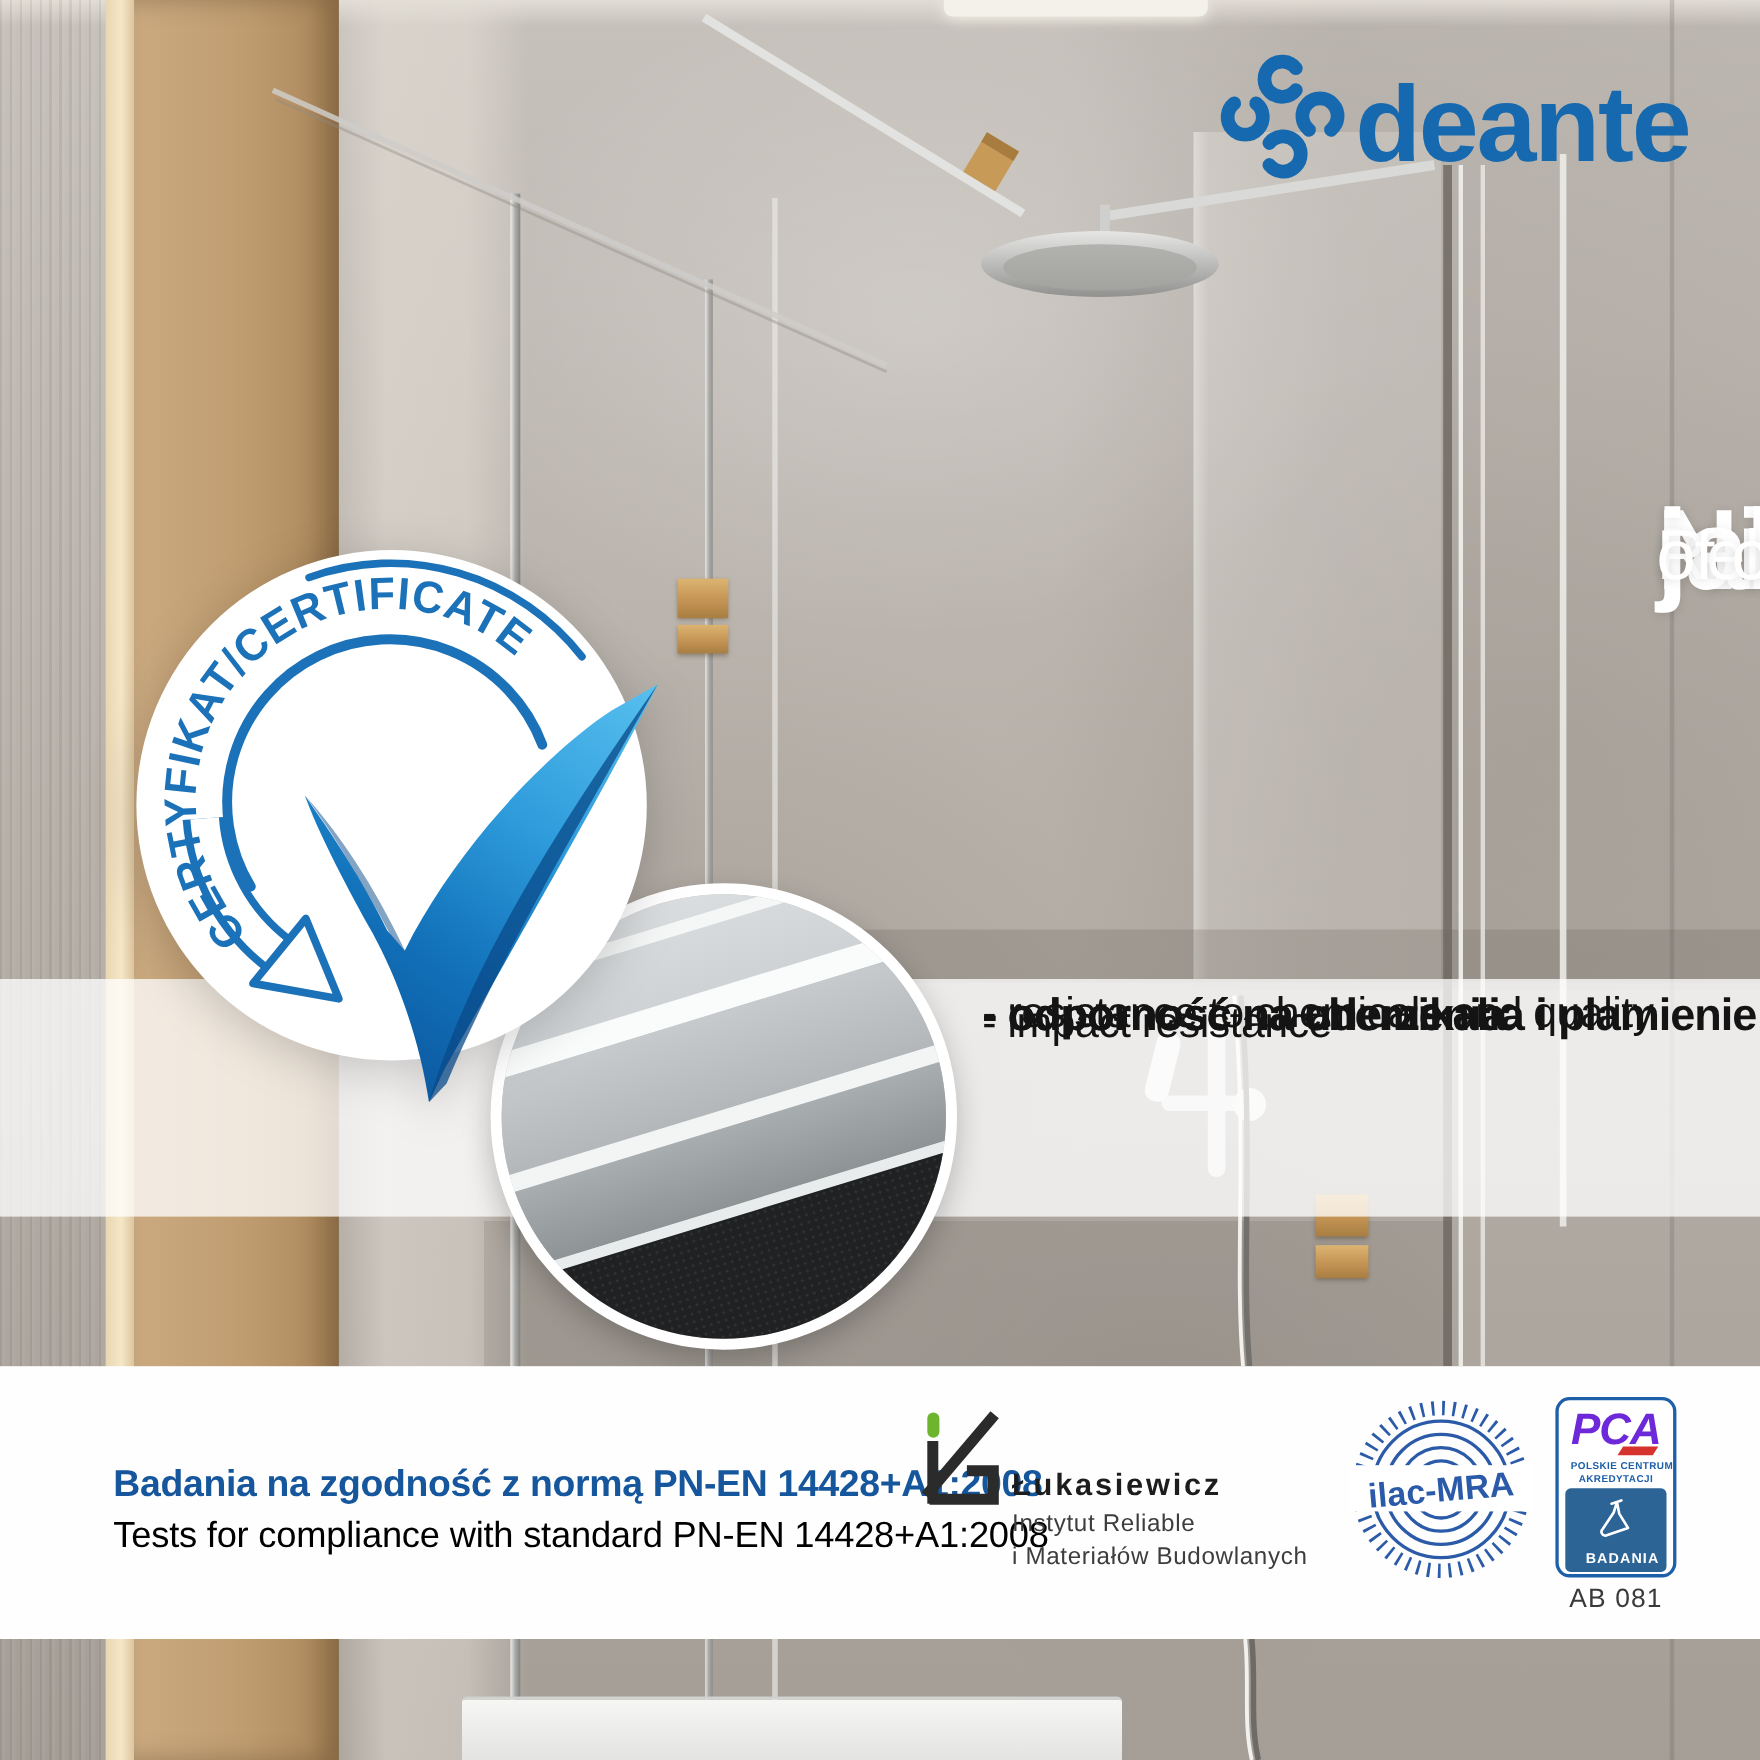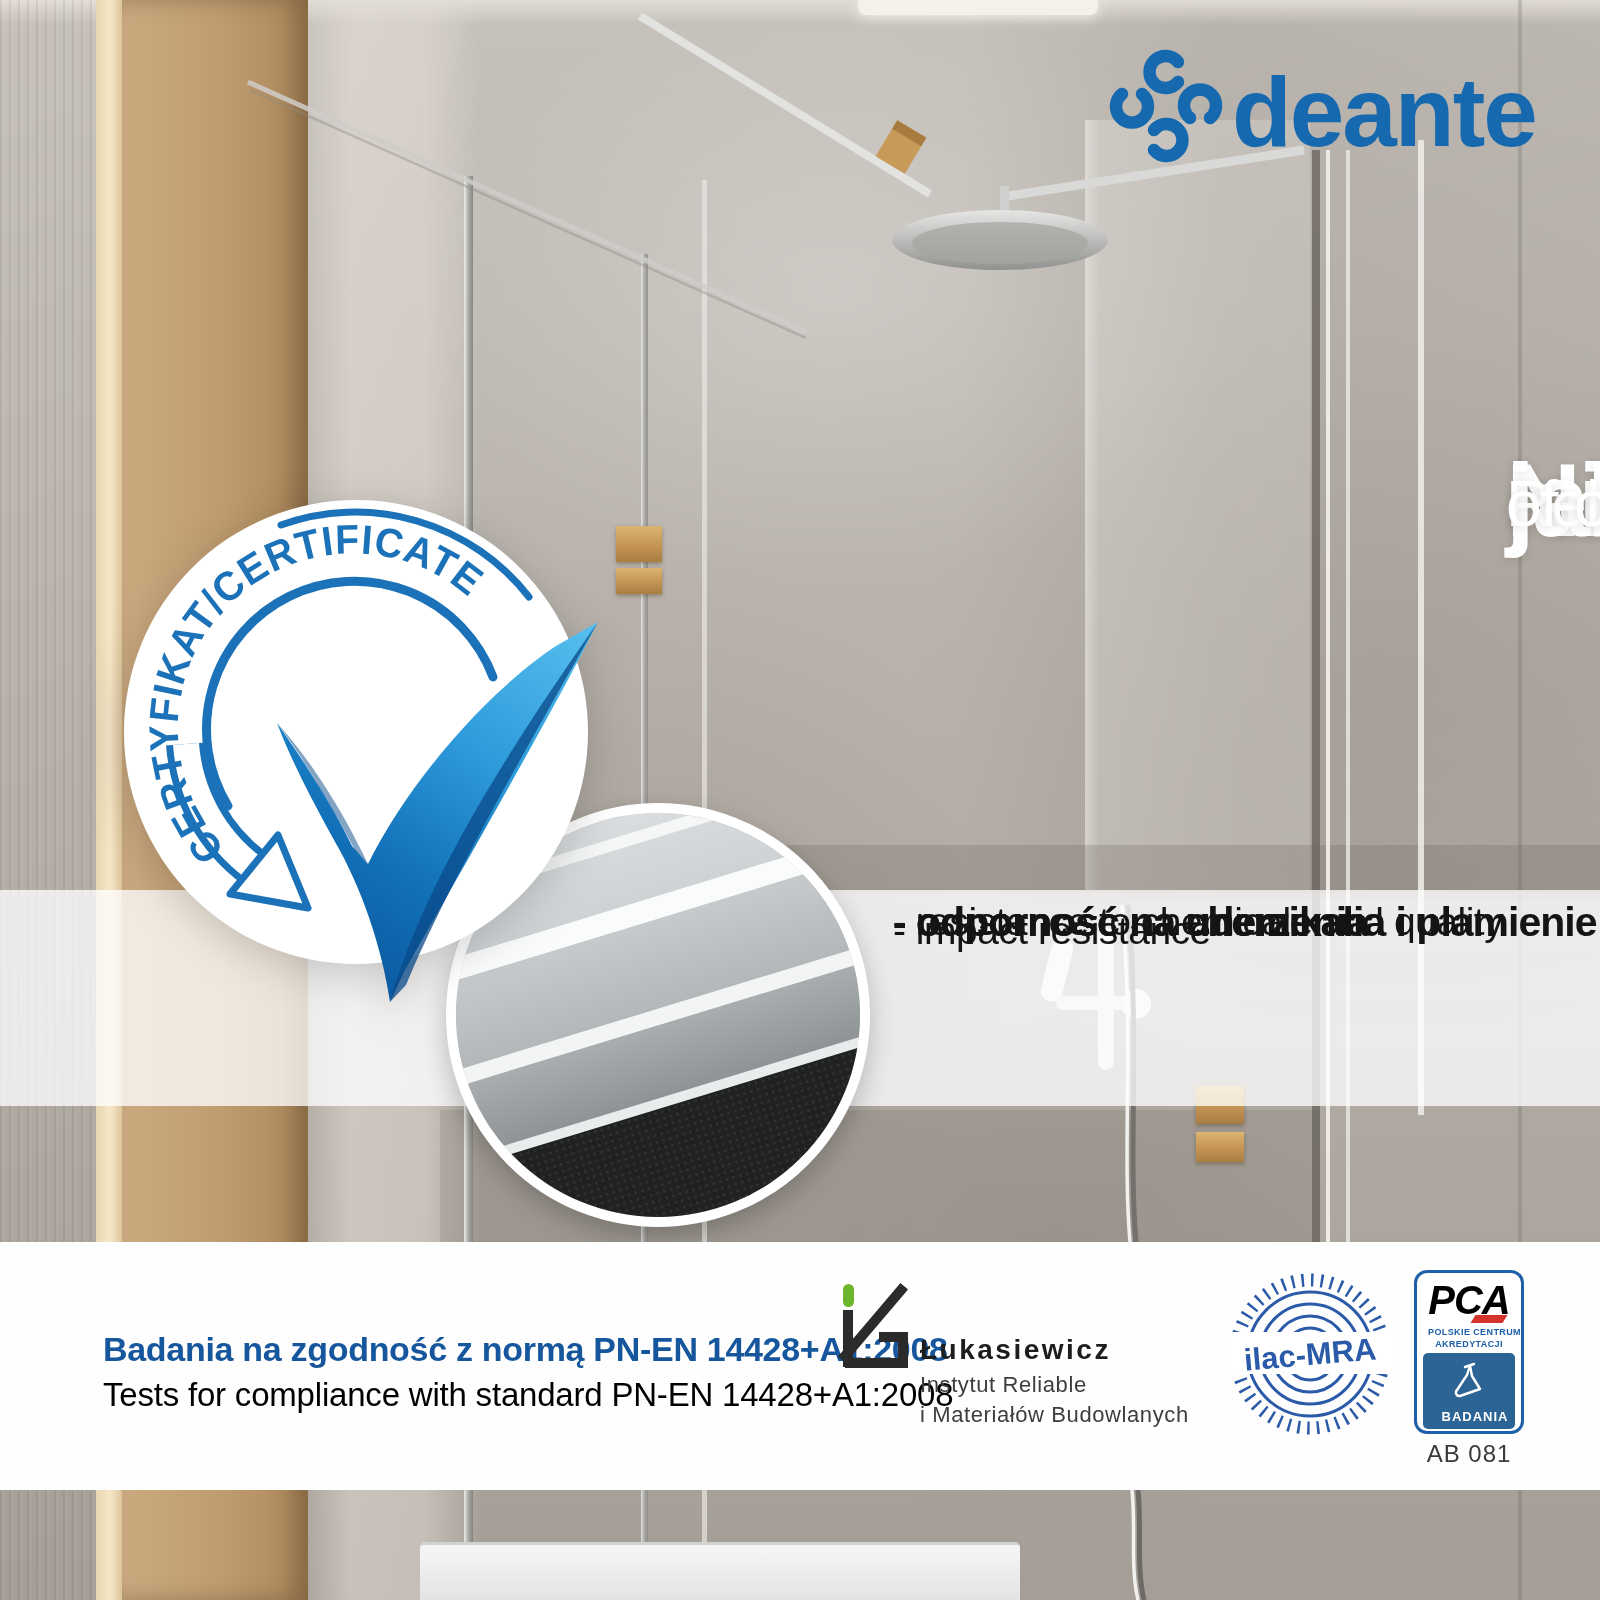--- a/index.html
+++ b/index.html
@@ -74,21 +74,21 @@
   
   .whitebar{left:0;top:1242px;width:1600px;height:248px;background:#fefefe;}
   .std-pl{left:103px;top:1330px;font-size:34px;font-weight:700;letter-spacing:-.3px;color:#15569c;white-space:nowrap;}
   .std-en{left:103px;top:1376px;font-size:33px;font-weight:400;letter-spacing:-.2px;color:#000000;white-space:nowrap;}
 
   .luka-name{left:920px;top:1334px;font-size:28px;font-weight:700;letter-spacing:2.5px;color:#1d1d1d;text-align:right;}
   .luka-l1{left:920px;top:1372px;font-size:22px;color:#3d3d3d;letter-spacing:.6px;}
   .luka-l2{left:920px;top:1402px;font-size:22px;color:#3d3d3d;letter-spacing:.6px;}
 
   .pca{left:1414px;top:1270px;width:110px;height:164px;background:#ffffff;border:3px solid #1d5fa8;border-radius:13px;overflow:hidden;}
-  .pca-word{left:0;top:5px;width:104px;text-align:center;font-size:40px;font-weight:800;letter-spacing:-1px;color:#000000;font-style:italic;}
+  .pca-word{left:0;top:5px;width:104px;text-align:center;font-size:40px;font-weight:800;letter-spacing:-1px;color:#6d28d9;font-style:italic;}
   .pca-red{left:56px;top:42px;width:32px;height:8px;background:#d6332e;transform:skewX(-32deg);}
   .pca-sub1{left:0;top:54px;width:104px;text-align:right;font-size:9px;font-weight:700;letter-spacing:.4px;color:#1d5fa8;}
   .pca-sub2{left:0;top:66px;width:104px;text-align:center;font-size:9px;font-weight:700;letter-spacing:.4px;color:#1d5fa8;}
   .pca-box{left:6px;top:80px;width:92px;height:76px;background:#2c6496;border-radius:5px;}
   .pca-badania{left:0;bottom:5px;width:104px;text-align:center;font-size:13px;font-weight:700;letter-spacing:1px;color:#ffffff;}
   .pca-flask{left:26px;top:6px;width:40px;height:44px;}
   .ab054{left:1414px;top:1440px;width:110px;text-align:center;font-size:24px;color:#3a3a3a;letter-spacing:1px;}
 
   svg{overflow:visible;}
   .abs-svg{display:block;}

